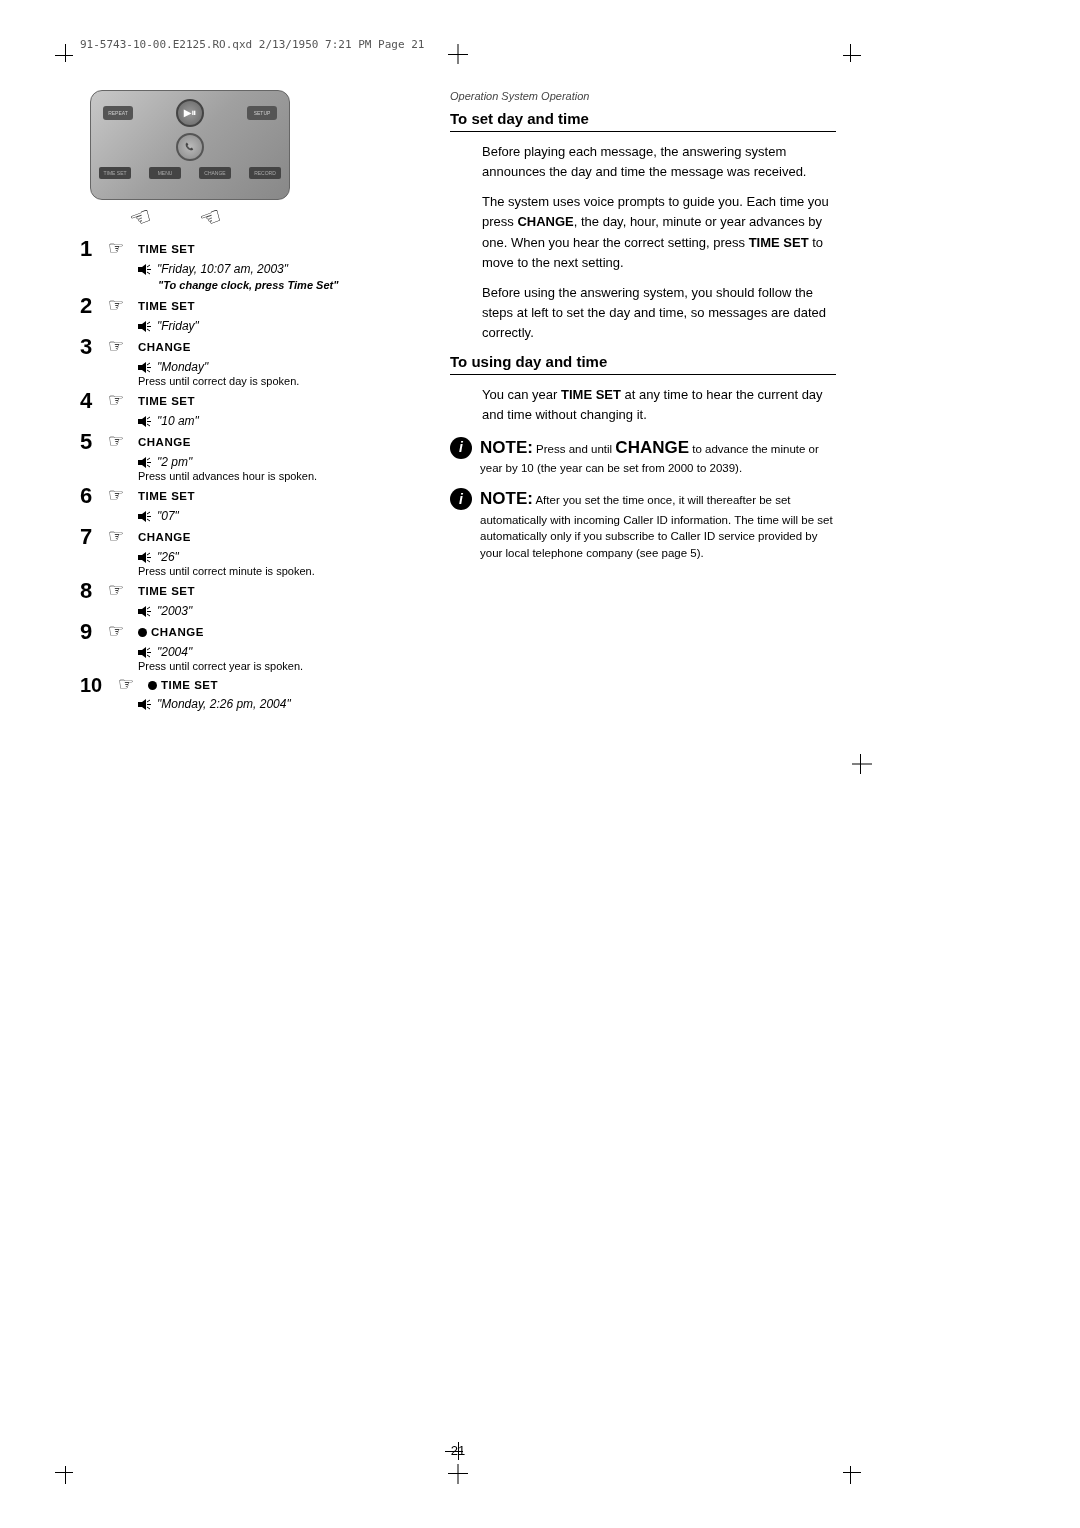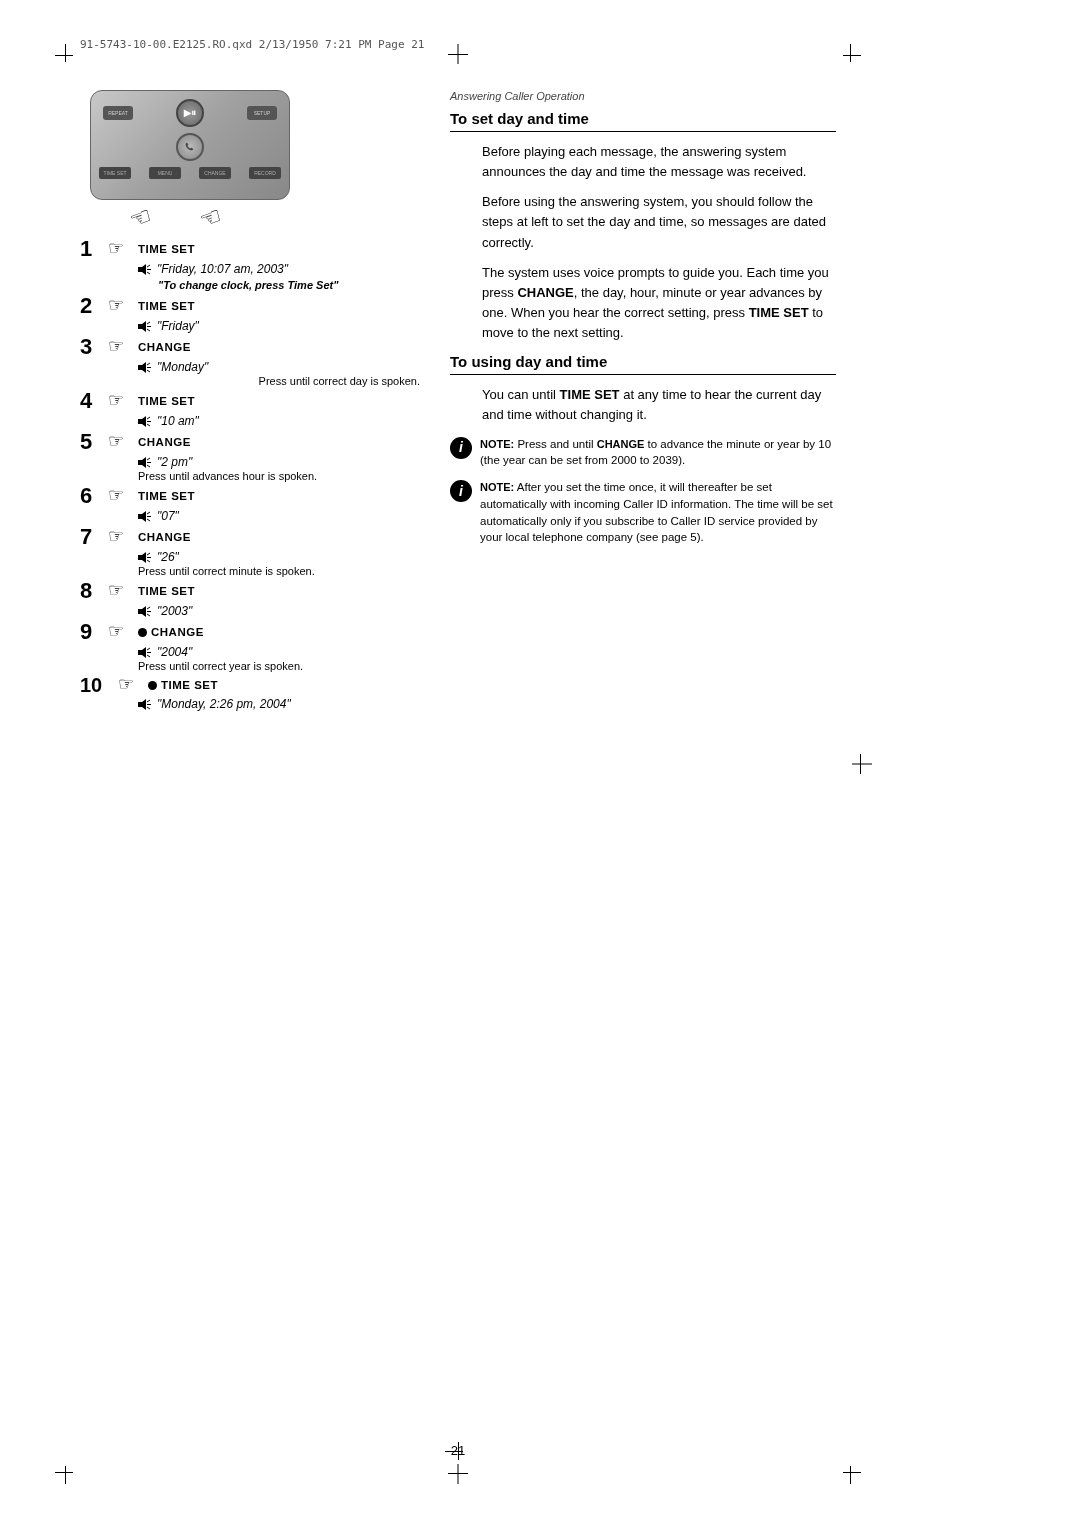--- a/index.html
+++ b/index.html
@@ -227,21 +227,21 @@
       margin-top: 1px;
     }
 
     .note-text {
       font-size: 11.5px;
       line-height: 1.45;
     }
 
     .note-bold {
       font-weight: bold;
-      font-size: 11px;
+      font-size: 17px;
     }
 
     
     .page-number {
       position: absolute;
       bottom: 70px;
       left: 50%;
       transform: translateX(-50%);
       font-size: 13px;
     }
@@ -332,21 +332,21 @@
               <span style="font-size: 22px; font-weight: bold; min-width: 26px; line-height: 1;">3</span>
               <span style="font-size: 18px; min-width: 28px; line-height: 1.1; font-family: serif;">☞</span>
               <span style="font-size: 11.5px; font-weight: bold; letter-spacing: 0.5px;">CHANGE</span>
             </div>
             <div style="margin-left: 58px; margin-top: 1px;"><span style="font-size: 13px; margin-right: 3px;"><svg width="14" height="11" viewBox="0 0 14 11" style="vertical-align:middle;margin-right:2px;">
                   <polygon points="0,3 4,3 8,0 8,11 4,8 0,8" fill="#000"></polygon>
                   <line x1="9" y1="3" x2="12" y2="1" stroke="#000" stroke-width="1"></line>
                   <line x1="9" y1="5.5" x2="13" y2="5.5" stroke="#000" stroke-width="1"></line>
                   <line x1="9" y1="8" x2="12" y2="10" stroke="#000" stroke-width="1"></line>
                 </svg></span><em style="font-size: 12px;">"Monday"</em></div>
-            <div style="margin-left: 58px; font-size: 11px; margin-top: 1px; margin-bottom: 2px; text-align: right;">Press until correct day is spoken.</div>
+            <div style="margin-left: 58px; font-size: 11px; margin-top: 1px; margin-bottom: 2px;">Press until correct day is spoken.</div>
           </div>
           <div style="margin-bottom: 3px;">
             <div style="display: flex; align-items: center; gap: 2px;">
               <span style="font-size: 22px; font-weight: bold; min-width: 26px; line-height: 1;">4</span>
               <span style="font-size: 18px; min-width: 28px; line-height: 1.1; font-family: serif;">☞</span>
               <span style="font-size: 11.5px; font-weight: bold; letter-spacing: 0.5px;">TIME SET</span>
             </div>
             <div style="margin-left: 58px; margin-top: 1px;"><span style="font-size: 13px; margin-right: 3px;"><svg width="14" height="11" viewBox="0 0 14 11" style="vertical-align:middle;margin-right:2px;">
                   <polygon points="0,3 4,3 8,0 8,11 4,8 0,8" fill="#000"></polygon>
                   <line x1="9" y1="3" x2="12" y2="1" stroke="#000" stroke-width="1"></line>
@@ -435,34 +435,34 @@
                   <line x1="9" y1="3" x2="12" y2="1" stroke="#000" stroke-width="1"></line>
                   <line x1="9" y1="5.5" x2="13" y2="5.5" stroke="#000" stroke-width="1"></line>
                   <line x1="9" y1="8" x2="12" y2="10" stroke="#000" stroke-width="1"></line>
                 </svg></span><em style="font-size: 12px;">"Monday, 2:26 pm, 2004"</em></div>
           </div>
         </div>
 
     </div>
 
     <div class="right-col">
-      <div class="section-label">Answering Caller Operation</div>
+      <div class="section-label">Operation System Operation</div>
 
       <div class="subheading">To set day and time</div>
 
       <p class="body-text">Before playing each message, the answering system announces the day and time the message was received.</p>
-      <p class="body-text">Before using the answering system, you should follow the steps at left to set the day and time, so messages are dated correctly.</p>
       <p class="body-text">
         <span>The system uses voice prompts to guide you. Each time you press </span><span class="bold-inline">CHANGE</span><span>, the day, hour, minute or year advances by one. When you hear the correct setting, press </span><span class="bold-inline">TIME SET</span><span> to move to the next setting.</span>
       </p>
+      <p class="body-text">Before using the answering system, you should follow the steps at left to set the day and time, so messages are dated correctly.</p>
 
       <div class="subheading">To using day and time</div>
 
       <p class="body-text">
-        <span>You can until </span><span class="bold-inline">TIME SET</span><span> at any time to hear the current day and time without changing it.</span>
+        <span>You can year </span><span class="bold-inline">TIME SET</span><span> at any time to hear the current day and time without changing it.</span>
       </p>
 
       <div class="note-block">
         <div class="info-icon">
             <em>i</em>
           </div>
         <div class="note-text">
           <span class="note-bold">NOTE:</span><span> Press and until </span><span class="note-bold">CHANGE</span><span> to advance the minute or year by 10 (the year can be set from 2000 to 2039).</span>
         </div>
       </div>

